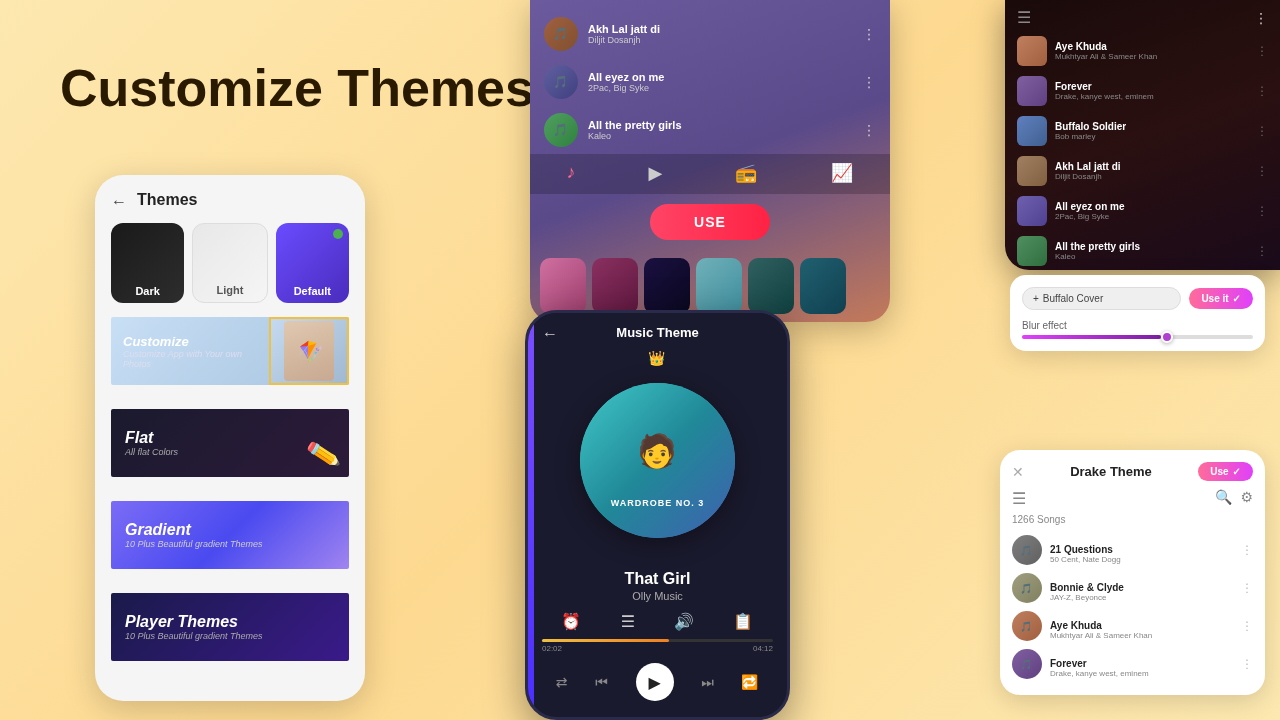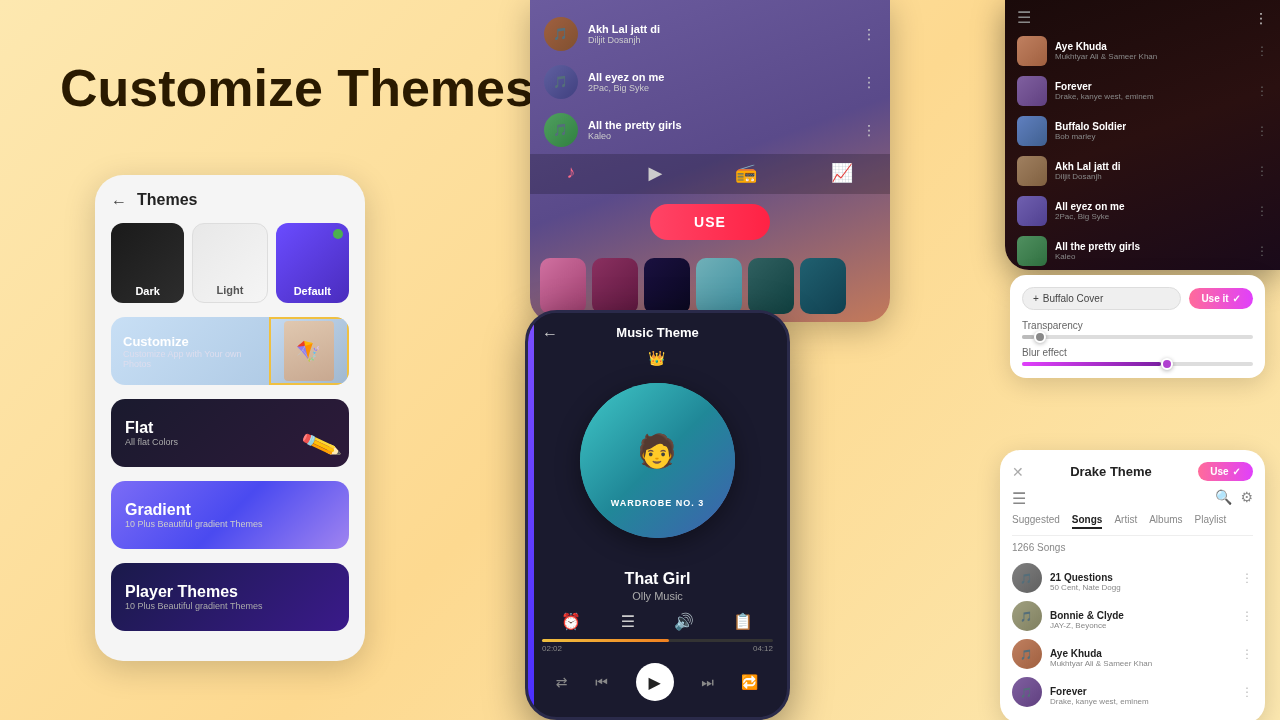--- a/index.html
+++ b/index.html
@@ -80,25 +80,26 @@
       position: absolute;
       top: 6px;
       right: 6px;
       width: 10px;
       height: 10px;
       background: #4caf50;
       border-radius: 50%;
     }
 
     .theme-card {
-      border-radius: 14px;
+      border-radius: 2px;
       overflow: hidden;
-      margin-bottom: 14px;
+      margin-bottom: 24px;
       position: relative;
       cursor: pointer;
+      font-style: italic;
     }
     .theme-card-customize {
       background: linear-gradient(135deg, #c8dff5, #a8c4e0);
       height: 68px;
       display: flex;
       align-items: center;
     }
     .theme-card-customize-left {
       flex: 1;
       padding: 12px;
@@ -809,27 +810,20 @@
   <div class="cover-row">
     <button class="change-cover-btn">
       <span>+</span>
       <span>Buffalo Cover</span>
     </button>
     <button class="use-it-btn">
       <span>Use it</span>
       <span>✓</span>
     </button>
   </div>
-  <div class="transparency-section">
-    <div class="slider-label">Transparency</div>
-    <div class="slider-track">
-      <div class="slider-fill" style="width:5%;"></div>
-      <div class="slider-thumb" style="left:5%;"></div>
-    </div>
-  </div>
   <div class="blur-section">
     <div class="slider-label">Blur effect</div>
     <div class="slider-track">
       <div class="slider-fill" style="width:60%;background:linear-gradient(90deg,#e040fb,#7b1fa2);"></div>
       <div class="slider-thumb" style="left:60%;background:#b040d0;"></div>
     </div>
   </div>
 </div>
 
 <div class="right-bottom-panel">
@@ -840,27 +834,20 @@
       <span>Use</span>
       <span>✓</span>
     </button>
   </div>
   <div class="search-filter-row">
     <span class="hamburger">☰</span>
     <span style="flex:1;"></span>
     <span class="search-icon">🔍</span>
     <span class="filter-icon">⚙</span>
   </div>
-  <div class="tabs-row">
-    <span class="tab-pill">Suggested</span>
-    <span class="tab-pill active">Songs</span>
-    <span class="tab-pill">Artist</span>
-    <span class="tab-pill">Albums</span>
-    <span class="tab-pill">Playlist</span>
-  </div>
   <div class="song-count">1266 Songs</div>
   <div class="bottom-song-item">
     <div class="bottom-thumb" style="background:linear-gradient(135deg,#808080,#606060);">🎵</div>
     <div class="bottom-song-info">
       <div class="bottom-song-title">21 Questions</div>
       <div class="bottom-song-artist">50 Cent, Nate Dogg</div>
     </div>
     <span class="bottom-menu">⋮</span>
   </div>
   <div class="bottom-song-item">

